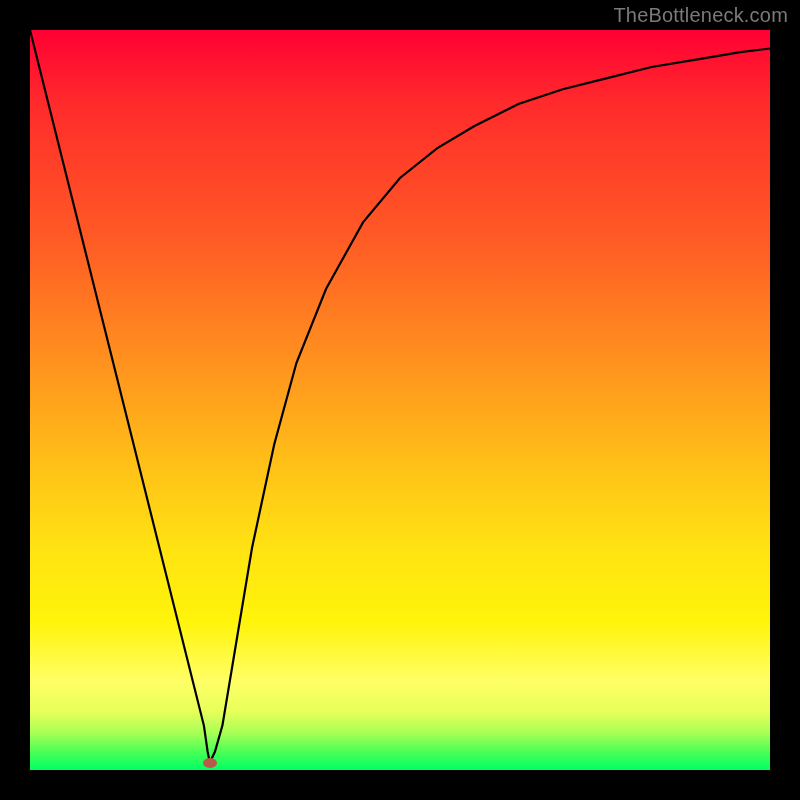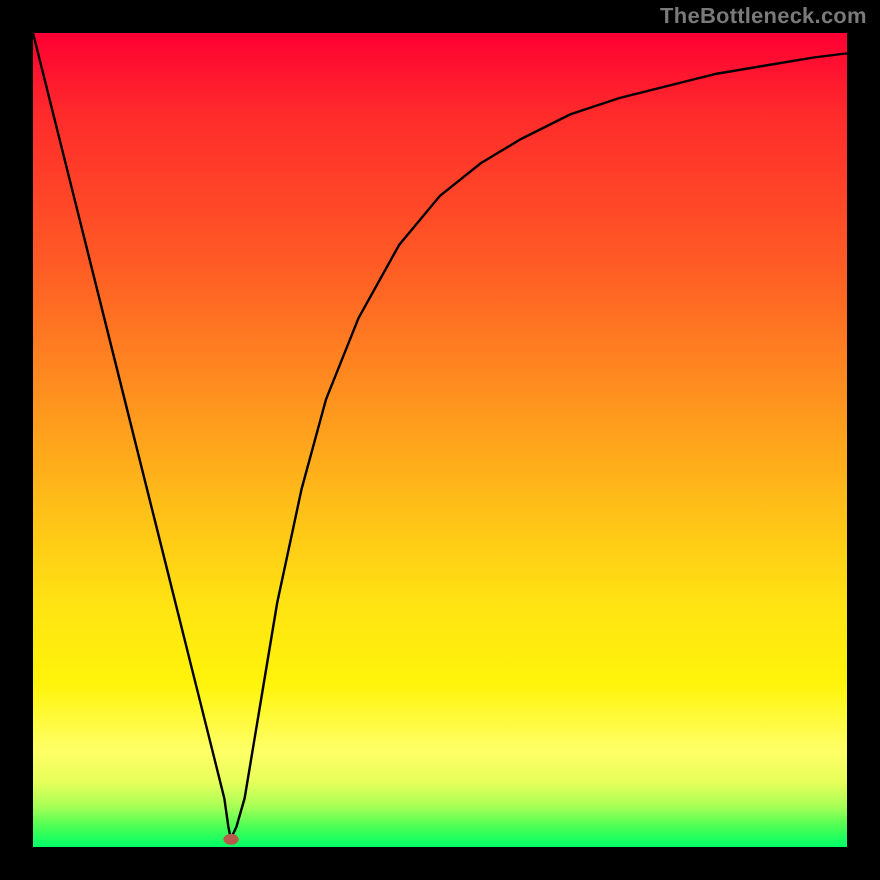--- a/index.html
+++ b/index.html
@@ -38,21 +38,21 @@
       #4cff55 97.5%,
       #00ff66 100%
     );
   }
   .watermark {
     position: absolute;
     top: 4px;
     right: 12px;
     color: #7a7a7a;
     font-size: 20px;
-    font-weight: 700;
+    font-weight: 400;
     letter-spacing: 0.2px;
     user-select: none;
     margin-left: 33px;
   }
   svg.curve {
     position: absolute;
     left: 0;
     top: 0;
     width: 740px;
     height: 740px;

